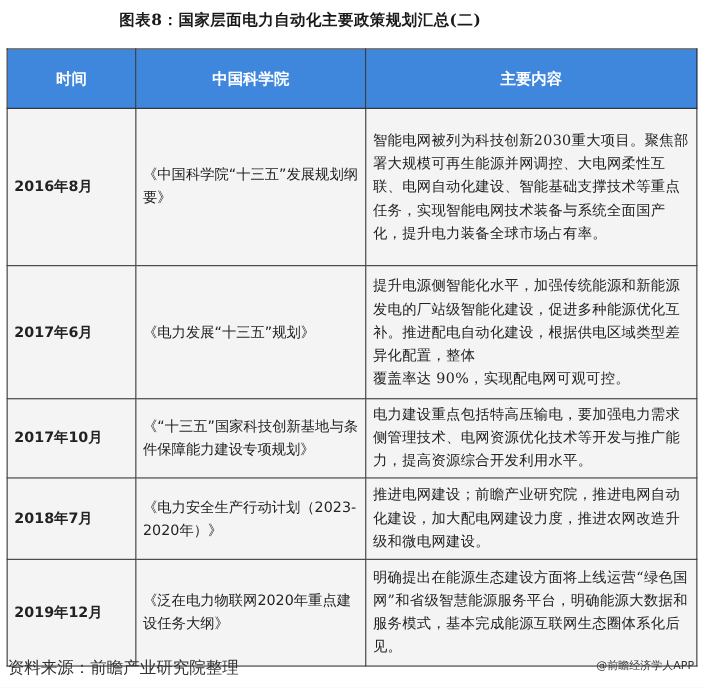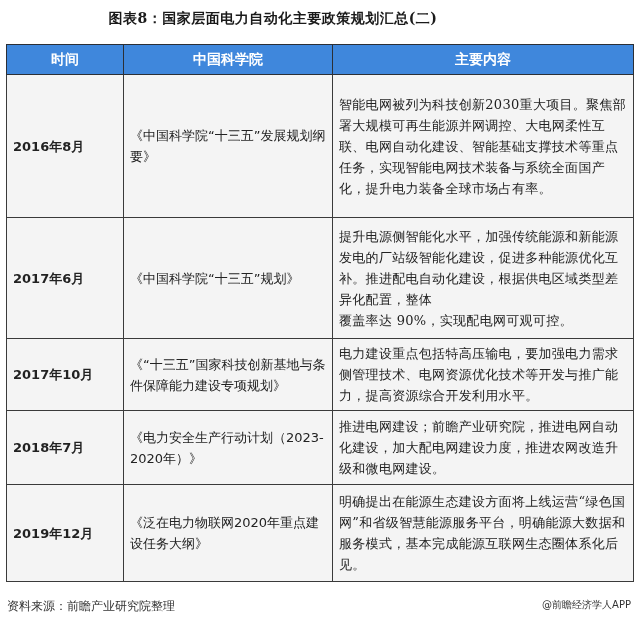--- a/index.html
+++ b/index.html
@@ -18,40 +18,40 @@
     border-collapse: collapse; table-layout: fixed;
     background: #f4f4f4;
   }
   table.policy col.c1 { width: 117px; }
   table.policy col.c2 { width: 209px; }
   table.policy col.c3 { width: 301px; }
   table.policy th {
     background: #3f87dc; color: #ffffff; height: 29px;
     font-family: "DejaVu Serif", "Liberation Serif", serif;
     font-weight: bold; font-size: 14px; text-align: center;
-    border: 1.5px solid #2b2f36; padding: 0;
+    border: 1.5px solid #2b2f36; padding: 12px;
   }
   table.policy td {
     border: 1.5px solid #3a3a3a; vertical-align: middle;
     font-size: 13px; line-height: 21px; padding: 0 6px;
   }
   td.time { padding-left: 7px; font-size: 12.5px; font-weight: bold; }
   td.name { padding-left: 4px; padding-right: 4px; font-size: 13.5px; line-height: 24px; color: #222; }
   td.content {
     font-family: "DejaVu Serif", "Liberation Serif", serif;
     font-size: 13.2px; line-height: 24px; padding: 0 5px 0 6px; letter-spacing: 0.3px;
     white-space: pre-line; vertical-align: top;
   }
   tr.r1 { height: 143px; }
   tr.r2 { height: 121px; }
   tr.r3 { height: 72px; }
   tr.r4 { height: 74px; }
   tr.r5 { height: 97px; }
   .source {
-    position: absolute; left: 7px; top: 598px; font-size: 12px; color: #333;
+    position: absolute; left: 7px; top: 598px; font-size: 15px; color: #333;
   }
   .credit {
     position: absolute; right: 10px; top: 598px; font-size: 10px; color: #333;
   }
   .wm {
     position: absolute; color: rgba(180,190,205,0.18); font-size: 30px; font-weight: bold;
     transform: rotate(-30deg); pointer-events: none; white-space: nowrap;
   }
 </style>
 </head>
@@ -78,21 +78,21 @@
     </tr>
   </thead>
   <tbody>
     <tr class="r1">
       <td class="time">2016年8月</td>
       <td class="name">《中国科学院“十三五”发展规划纲要》</td>
       <td class="content">智能电网被列为科技创新2030重大项目。聚焦部署大规模可再生能源并网调控、大电网柔性互联、电网自动化建设、智能基础支撑技术等重点任务，实现智能电网技术装备与系统全面国产化，提升电力装备全球市场占有率。</td>
     </tr>
     <tr class="r2">
       <td class="time">2017年6月</td>
-      <td class="name">《中国科学院“十三五”规划》</td>
+      <td class="name">《电力发展“十三五”规划》</td>
       <td class="content">提升电源侧智能化水平，加强传统能源和新能源发电的厂站级智能化建设，促进多种能源优化互补。推进配电自动化建设，根据供电区域类型差异化配置，整体
 覆盖率达 90%，实现配电网可观可控。</td>
     </tr>
     <tr class="r3">
       <td class="time">2017年10月</td>
       <td class="name">《“十三五”国家科技创新基地与条件保障能力建设专项规划》</td>
       <td class="content">电力建设重点包括特高压输电，要加强电力需求侧管理技术、电网资源优化技术等开发与推广能力，提高资源综合开发利用水平。</td>
     </tr>
     <tr class="r4">
       <td class="time">2018年7月</td>

